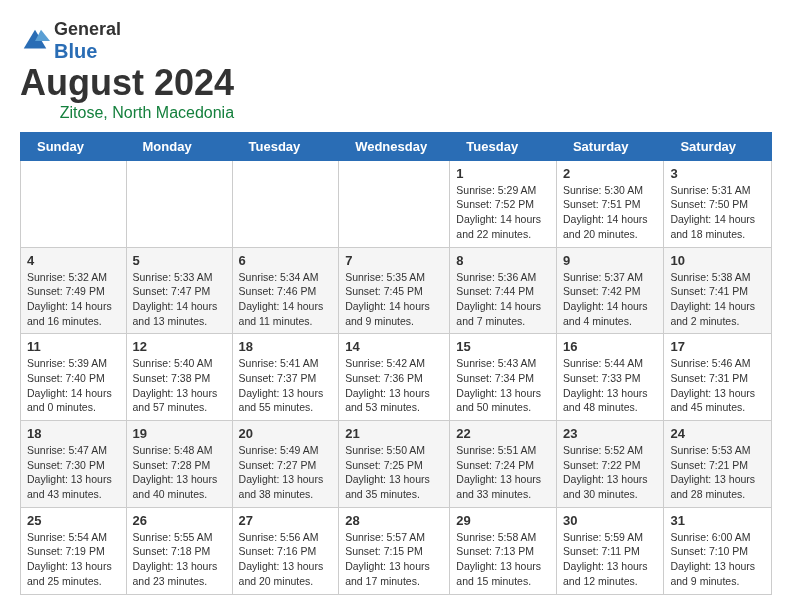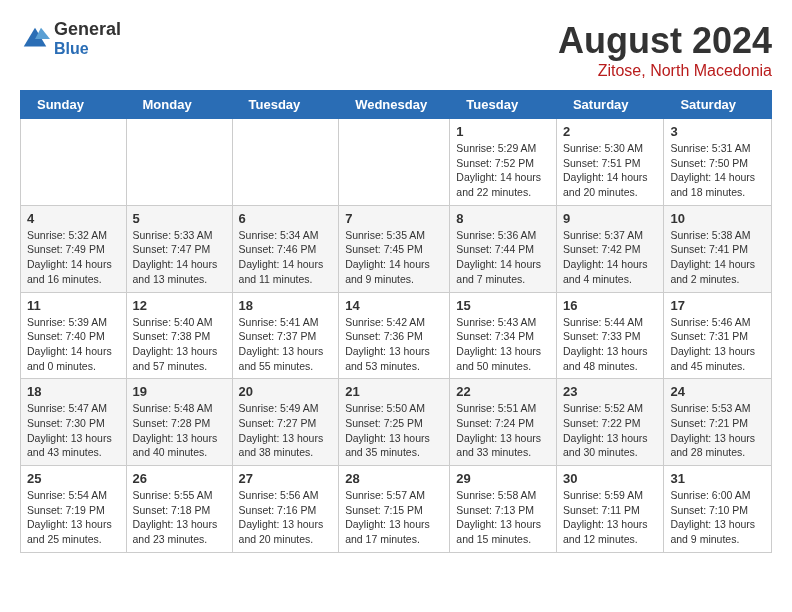--- a/index.html
+++ b/index.html
@@ -8,56 +8,57 @@
       background: #fff;
       width: 792px;
       min-height: 612px;
       padding: 20px;
     }
     .header {
       display: flex;
       justify-content: space-between;
       align-items: flex-start;
       margin-bottom: 10px;
+      flex-direction: column;
     }
     .logo {
       display: flex;
       align-items: center;
     }
     .logo-text {
       display: flex;
       flex-direction: column;
       line-height: 1.1;
     }
     .logo-general {
       font-size: 18px;
       font-weight: bold;
       color: #333;
     }
     .logo-blue {
-      font-size: 16px;
+      font-size: 20px;
       font-weight: bold;
       color: #2a6db5;
     }
     .logo-icon {
       width: 30px;
       height: 30px;
       margin-right: 4px;
     }
     .title-area {
       text-align: right;
     }
     .month-title {
       font-size: 36px;
       color: #333;
       font-weight: bold;
     }
     .location {
       font-size: 16px;
-      color: #b91c1c;
+      color: #15803d;
     }
     .calendar {
       width: 100%;
       border-collapse: collapse;
     }
     .calendar th {
       background-color: #2a6db5;
       color: #fff;
       text-align: left;
       padding: 6px 16px;

